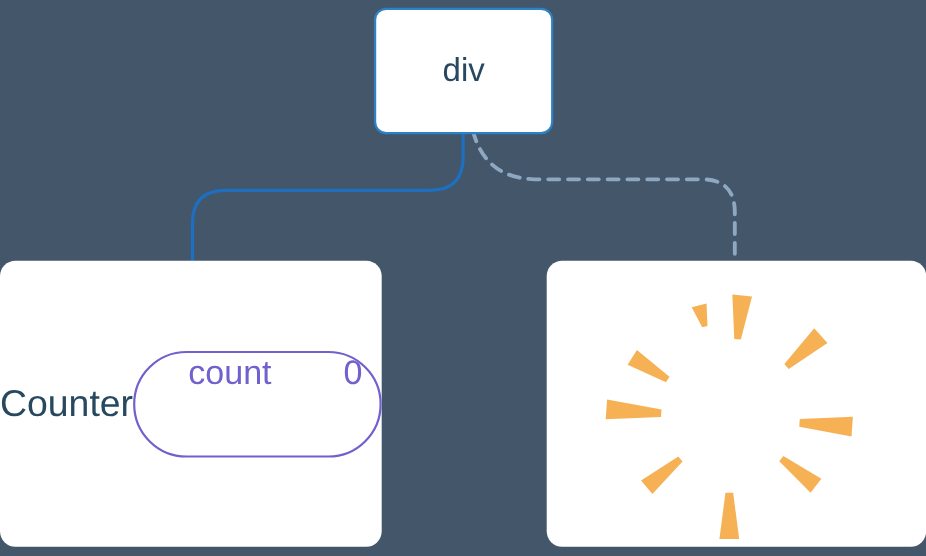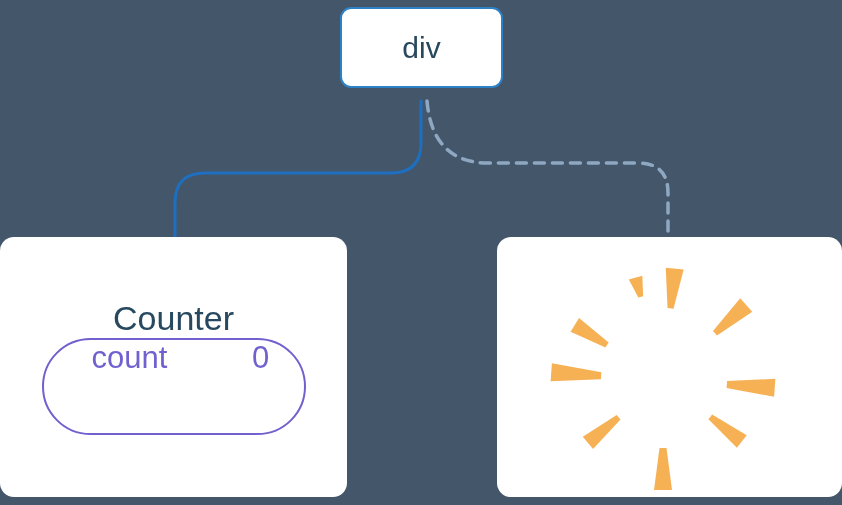--- a/index.html
+++ b/index.html
@@ -32,21 +32,21 @@
     stroke: #8FA8C2;
     stroke-width: 3.5;
     stroke-linecap: round;
     stroke-dasharray: 10 8;
   }
   .node.root {
     position: absolute;
     left: 340px;
     top: 7px;
     width: 163px;
-    height: 81px;
+    height: 115px;
     background: #FFFFFF;
     border: 2.5px solid #2D81C5;
     border-radius: 11px;
     display: flex;
     align-items: center;
     justify-content: center;
     font-size: 30px;
     color: #27485F;
     font-weight: 500;
   }
@@ -54,21 +54,21 @@
     position: absolute;
     top: 237px;
     height: 260px;
     background: #FFFFFF;
     border-radius: 14px;
   }
   .card.left {
     left: 0;
     width: 347px;
     display: flex;
-    flex-direction: column;
+    flex-direction: row;
     align-items: center;
     justify-content: center;
   }
   .card.right {
     left: 497px;
     width: 345px;
   }
   .card-title {
     font-size: 34px;
     font-weight: 500;

